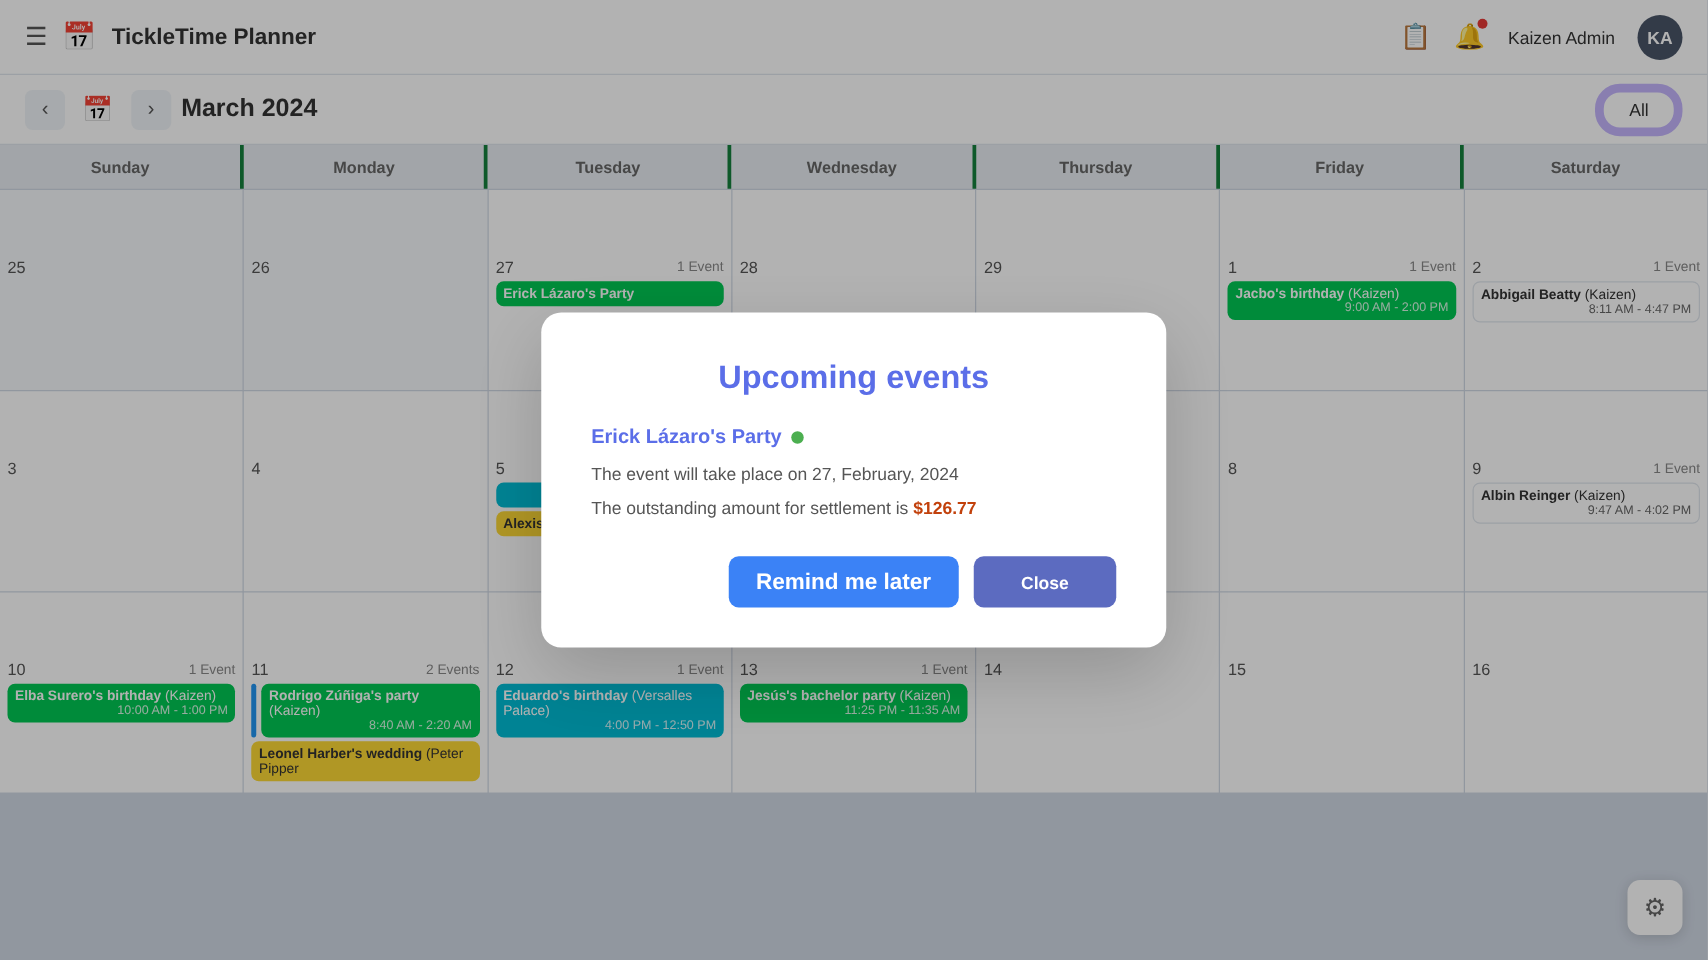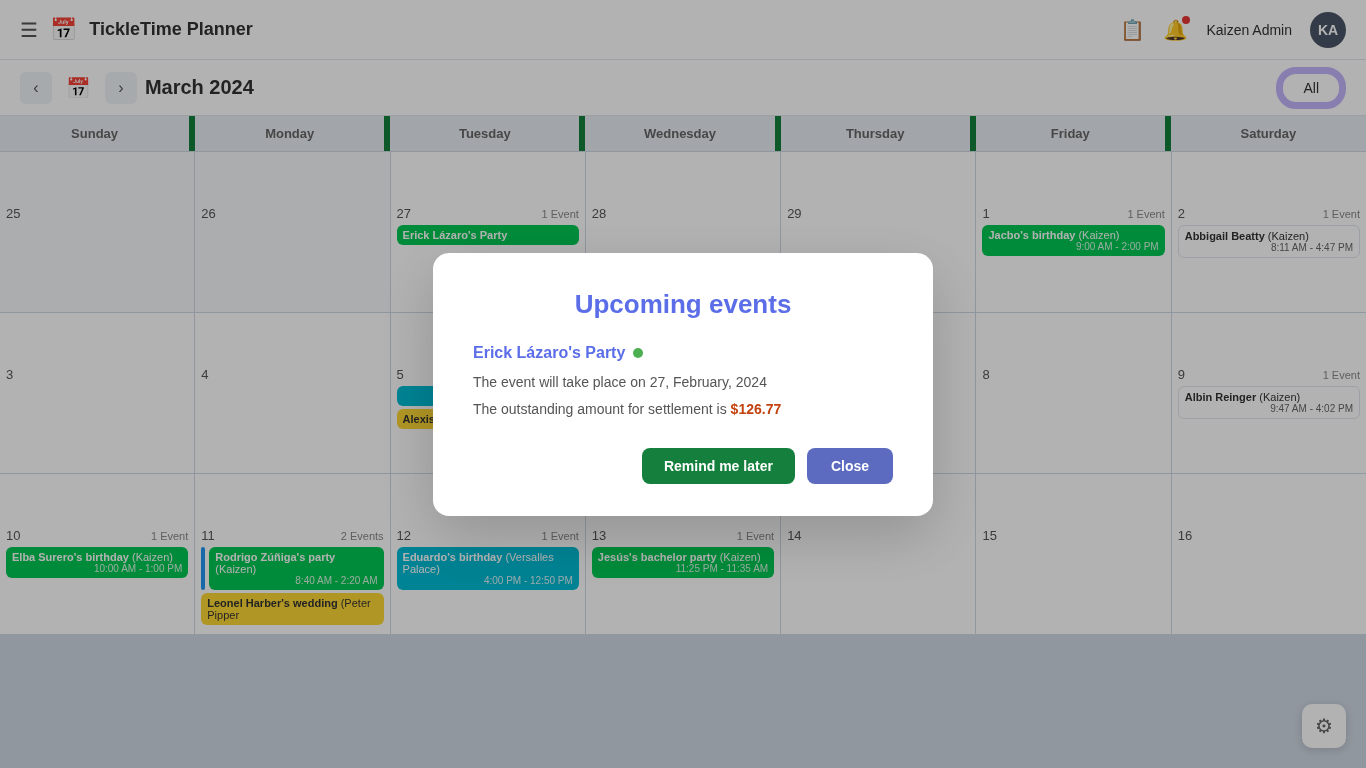--- a/index.html
+++ b/index.html
@@ -100,21 +100,21 @@
       grid-template-columns: repeat(7, 1fr);
       background: #e8edf2;
       border-bottom: 1px solid #d0d8e4;
     }
     .day-header {
       text-align: center;
       padding: 10px 0;
       font-size: 13px;
       font-weight: 600;
       color: #666;
-      border-right: 6px solid #15803d;
+      border-right: 3px solid #15803d;
     }
     .day-header:last-child { border-right: none; }
 
     .calendar-body {
       display: grid;
       grid-template-rows: repeat(4, 1fr);
       flex: 1;
       gap: 1px;
       background: #d0d8e4;
     }
@@ -215,31 +215,31 @@
     }
     .amount-highlight { color: #c2410c; font-weight: 700; margin-top: 20px; }
     .modal-actions {
       display: flex;
       justify-content: flex-end;
       gap: 12px;
       margin-top: 28px;
     }
     .btn-remind {
       padding: 10px 22px;
-      background: #15803d;
+      background: #3b82f6;
       color: #fff;
       border: none;
       border-radius: 8px;
-      font-size: 14px;
+      font-size: 18px;
       font-weight: 600;
       cursor: pointer;
       text-align: right;
     }
     .btn-close {
-      padding: 10px 24px;
+      padding: 10px 38px;
       background: #5c6bc0;
       color: #fff;
       border: none;
       border-radius: 8px;
       font-size: 14px;
       font-weight: 600;
       cursor: pointer;
     }
 
     .settings-fab {

